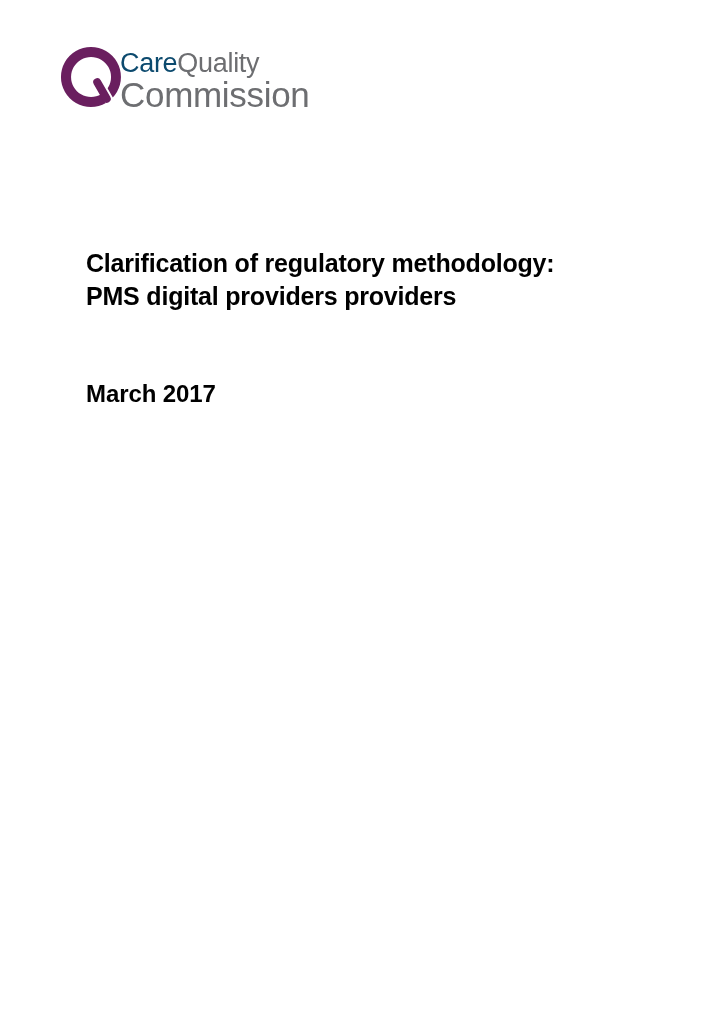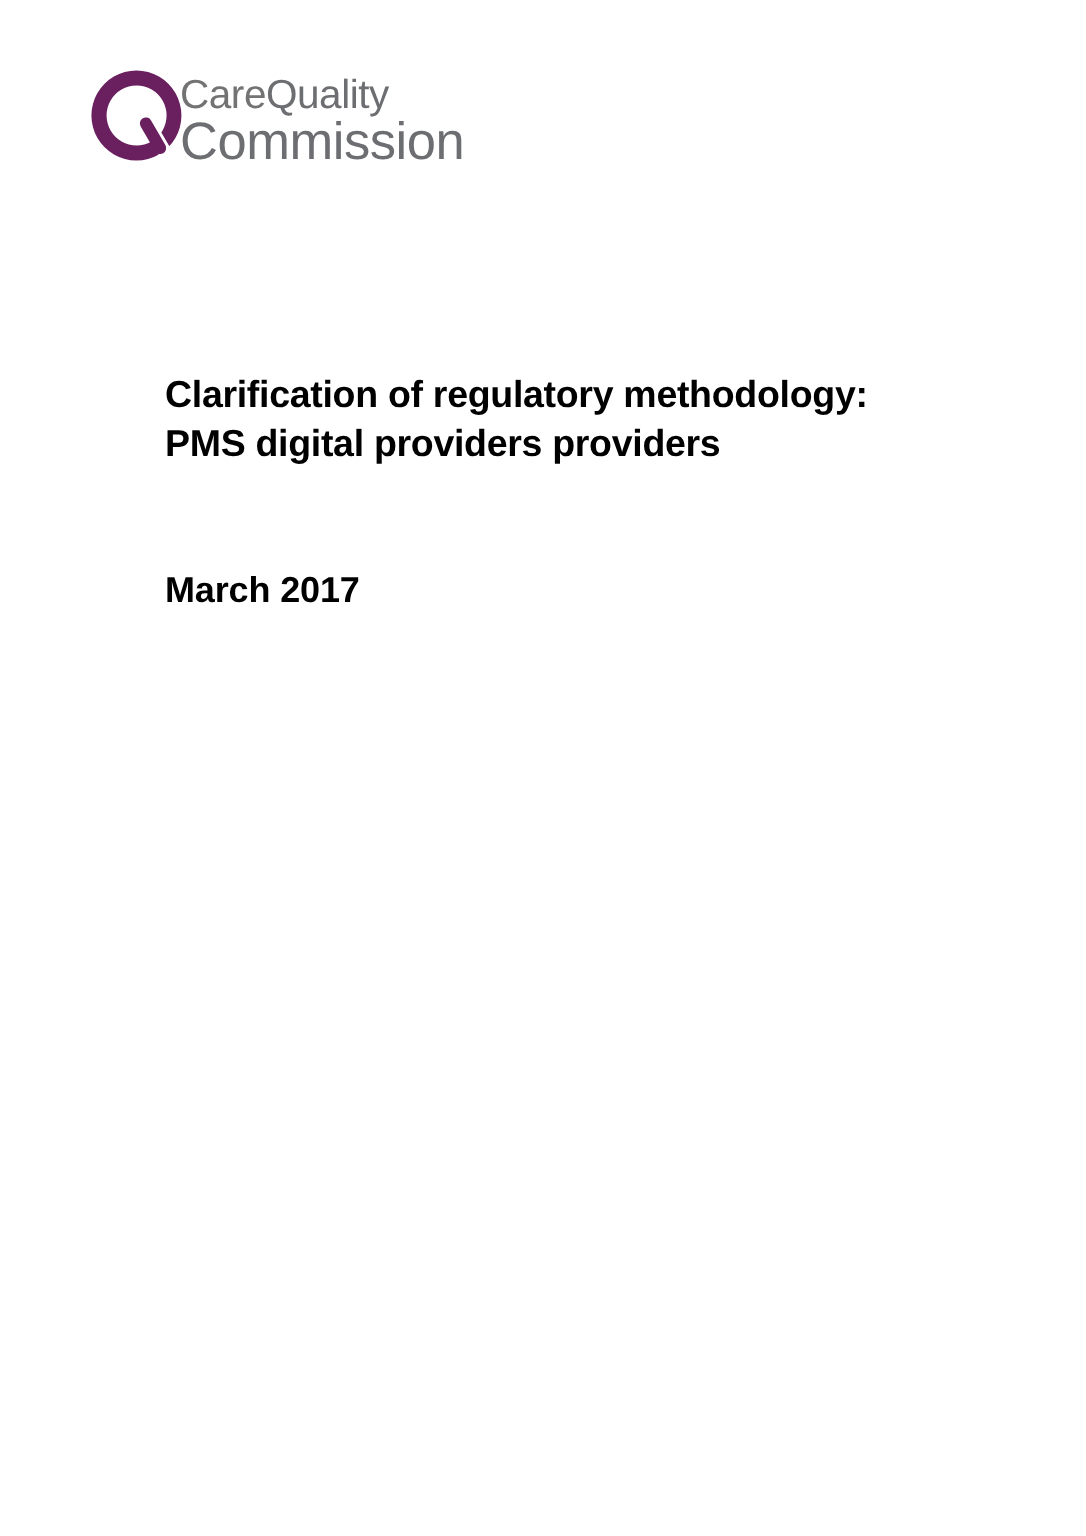--- a/index.html
+++ b/index.html
@@ -47,30 +47,29 @@
     letter-spacing: -0.3px;
     white-space: nowrap;
   }
   .logo-line2 {
     font-size: 35px;
     letter-spacing: -0.3px;
     color: #6d6e71;
     white-space: nowrap;
     margin-top: 3px;
   }
-  .word-care { color: #737373; }
+  .word-care { color: #0c4a6e; }
   .word-quality { color: #6d6e71; text-align: center; }
 
   
   .title-block {
     position: absolute;
     left: 86px;
     top: 230px;
     width: 560px;
-    margin-left: 24px;
   }
   .doc-title {
     font-size: 25px;
     font-weight: bold;
     line-height: 1.34;
     color: #000000;
     letter-spacing: -0.2px;
   }
   .doc-title .line {
     display: block;

